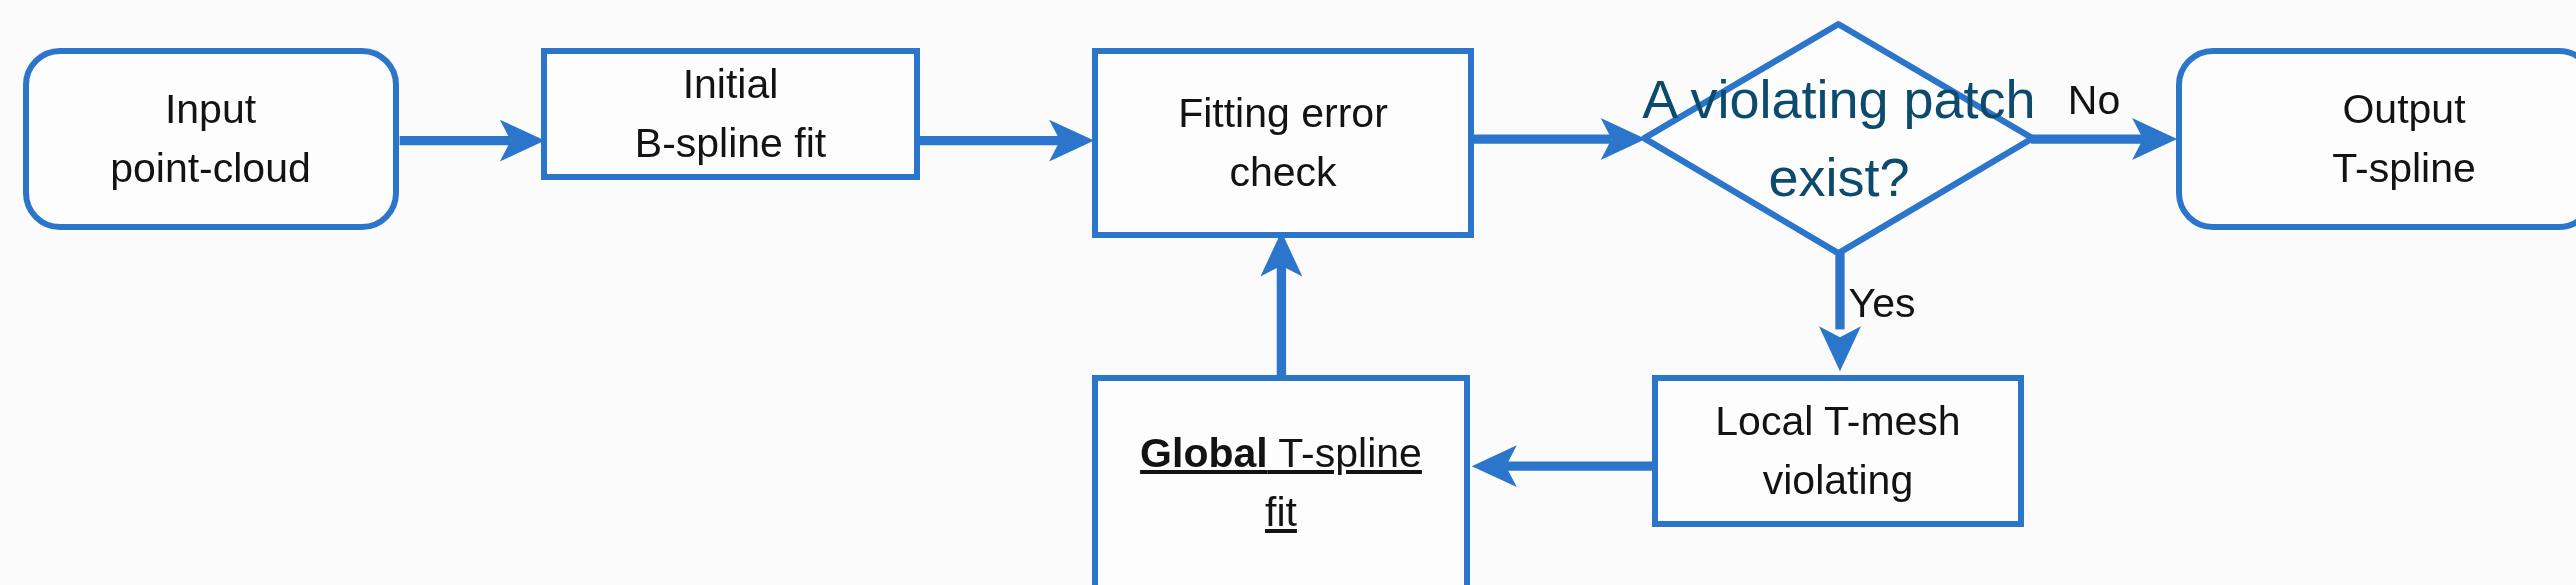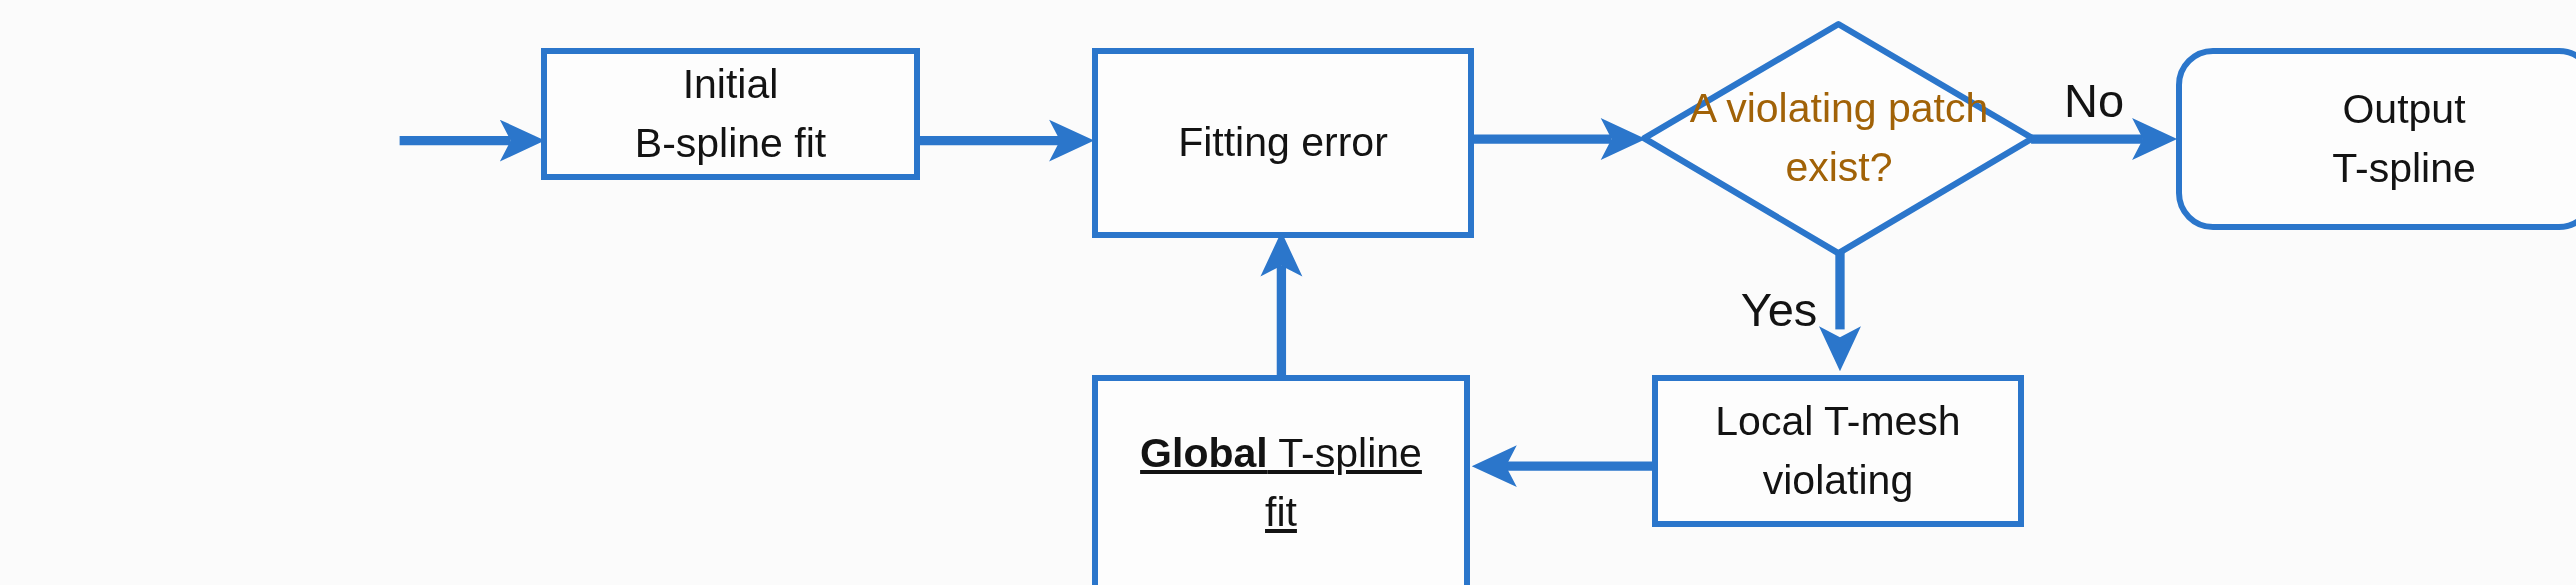--- a/index.html
+++ b/index.html
@@ -35,30 +35,30 @@
     font-size: 41px;
     line-height: 1.45;
   }
   .node.round {
     border-radius: 37px;
   }
   .diamond-label {
     position: absolute;
     transform: translate(-50%, -50%);
     text-align: center;
-    color: #a16207;
-    font-size: 41px;
+    color: #0c4a6e;
+    font-size: 54px;
     line-height: 1.45;
     white-space: nowrap;
   }
   .edge-label {
     position: absolute;
     transform: translate(-50%, -50%);
     color: #131313;
-    font-size: 47px;
+    font-size: 41px;
     line-height: 1;
     white-space: nowrap;
   }
   .ln { display: block; }
   .b { font-weight: bold; }
   .stem {
     stroke: #2b76cb;
     stroke-width: 12;
     fill: none;
   }
@@ -105,31 +105,38 @@
       <line class="stem" x1="2126" y1="600" x2="1937" y2="600"></line>
       <polygon class="head" points="1893,600 1951,573 1937,600 1951,627"></polygon>
     </g>
 
     <g>
       <line class="stem" x1="1648" y1="484" x2="1648" y2="342"></line>
       <polygon class="head" points="1648,298 1621,356 1648,342 1675,356"></polygon>
     </g>
   </svg>
 
+  <div class="node round" style="left:22.5px; top:48px; width:376px; height:182px;">
+    <div>
+      <span class="ln">Input</span>
+      <span class="ln">point-cloud</span>
+    </div>
+  </div>
 
   <div class="node" style="left:541px; top:48px; width:379px; height:132px;">
     <div>
       <span class="ln">Initial</span>
       <span class="ln">B-spline fit</span>
     </div>
   </div>
 
   <div class="node" style="left:1092px; top:48px; width:382px; height:190px;">
     <div>
       <span class="ln">Fitting error</span>
+      <span class="ln">check</span>
     </div>
   </div>
 
   <div class="diamond-label" style="left:1839px; top:138px;">
     <span class="ln">A violating patch</span>
     <span class="ln">exist?</span>
   </div>
 
   <div class="node round" style="left:2176px; top:48px; width:420px; height:182px;padding-left:36px;">
     <div>
@@ -146,16 +153,16 @@
   </div>
 
   <div class="node" style="left:1652px; top:375px; width:372px; height:152px;">
     <div>
       <span class="ln">Local T-mesh</span>
       <span class="ln">violating</span>
     </div>
   </div>
 
   <div class="edge-label" style="left:2094px; top:100px;">No</div>
-  <div class="edge-label" style="left:1779px; top:303px;margin-top:6px;">Yes</div>
+  <div class="edge-label" style="left:1882px; top:303px;">Yes</div>
 
 </div>
 
 
 </body></html>

